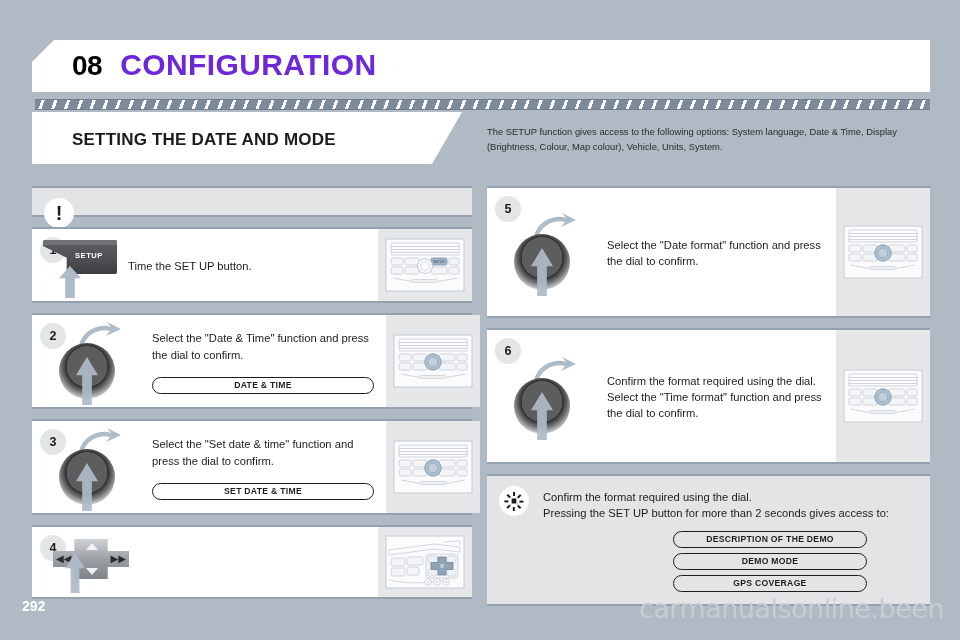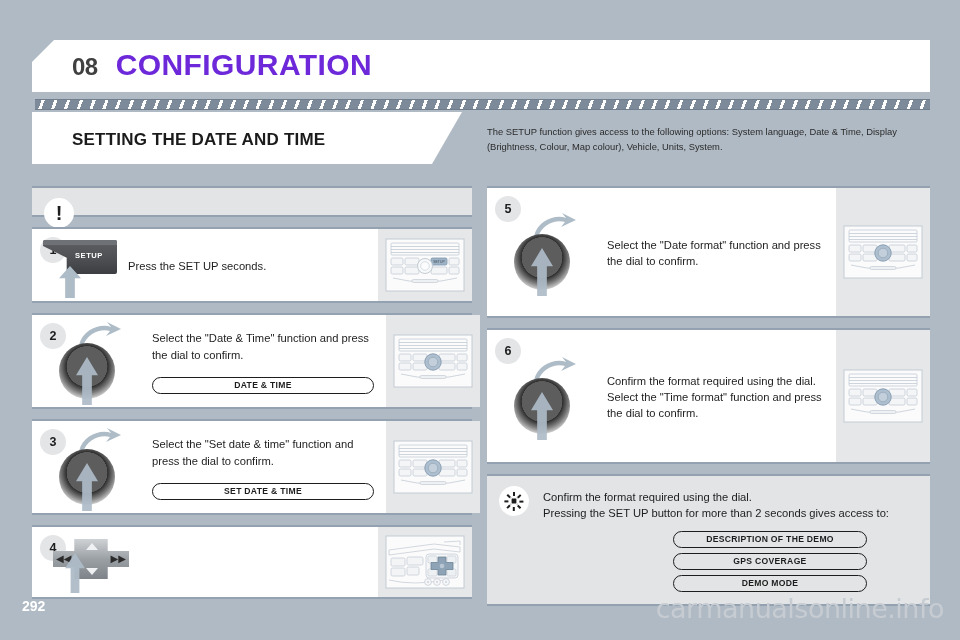--- a/index.html
+++ b/index.html
@@ -15,21 +15,21 @@
   .header-band {
     position: absolute; left: 32px; top: 40px; width: 898px; height: 52px;
     background: #ffffff;
     clip-path: polygon(22px 0, 898px 0, 898px 52px, 0 52px, 0 22px);
   }
   .header-inner {
     position: absolute; left: 72px; top: 48px;
     display: flex; align-items: baseline; gap: 18px;
   }
   .chapter-num {
-    font-size: 24px; font-weight: bold; color: #404040; letter-spacing: -0.5px;
+    font-size: 28px; font-weight: bold; color: #000000; letter-spacing: -0.5px;
   }
   .chapter-title {
     font-size: 30px; font-weight: bold; color: #6d28d9; letter-spacing: 0.4px;
   }
 
   .hatch {
     position: absolute; left: 32px; top: 99px; width: 898px; height: 11px;
     background:
       repeating-linear-gradient(110deg,
         #7d8a9a 0px, #7d8a9a 9px,
@@ -211,21 +211,21 @@
 
   <div class="header-band"></div>
   <div class="header-inner">
     <span class="chapter-num">08</span>
     <span class="chapter-title">CONFIGURATION</span>
   </div>
   <div class="hatch"></div>
   <div class="hatch-tick"></div>
 
   <div class="section-band"></div>
-  <div class="section-title">SETTING THE DATE AND TIME</div>
+  <div class="section-title">SETTING THE DATE AND MODE</div>
   <div class="intro-text">The SETUP function gives access to the following options: System language, Date &amp; Time, Display (Brightness, Colour, Map colour), Vehicle, Units, System.</div>
 
   <div class="col-left">
 
     <div class="notebox">
       <div class="note-icon">
         <span class="bang">!</span>
       </div>
     </div>
 
@@ -234,21 +234,21 @@
         <div class="step-num">1</div>
         <div class="step-art">
           <div class="setup-btn-wrap">
             <div class="setup-shape"></div>
             <div class="setup-cap"></div>
             <div class="setup-label">SETUP</div>
             <div class="setup-up"></div>
           </div>
         </div>
         <div class="step-copy mid">
-          <div class="step-text">Press the SET UP seconds.</div>
+          <div class="step-text">Time the SET UP button.</div>
         </div>
       </div>
       <div class="thumb-cell">
         <svg class="unit" viewBox="0 0 82 56">
           <rect x="2" y="2" width="78" height="52" fill="#fbfbfc" stroke="#c4cbd3" stroke-width="1"></rect>
           <g stroke="#c4cbd3" stroke-width="0.8" fill="none">
             <rect x="7" y="6" width="68" height="12" rx="1"></rect>
             <line x1="7" y1="9.5" x2="75" y2="9.5"></line>
               <line x1="7" y1="12.5" x2="75" y2="12.5"></line>
             <line x1="7" y1="15.5" x2="75" y2="15.5"></line>
@@ -514,23 +514,23 @@
           <div class="ray" style="transform:rotate(180deg)"></div>
           <div class="ray" style="transform:rotate(225deg)"></div>
           <div class="ray" style="transform:rotate(270deg)"></div>
           <div class="ray" style="transform:rotate(315deg)"></div>
         </div>
       </div>
       <div class="note-text" style="white-space:pre-line;">Confirm the format required using the dial.
 Pressing the SET UP button for more than 2 seconds gives access to:</div>
       <div class="pill-group">
         <div class="pill">DESCRIPTION OF THE DEMO</div>
+        <div class="pill">DEMO MODE</div>
         <div class="pill">GPS COVERAGE</div>
-        <div class="pill">DEMO MODE</div>
       </div>
     </div>
 
   </div>
 
   <div class="page-num">292</div>
-  <div class="watermark">carmanualsonline.info</div>
+  <div class="watermark">carmanualsonline.been</div>
 
 </div>
 
 </body></html>

